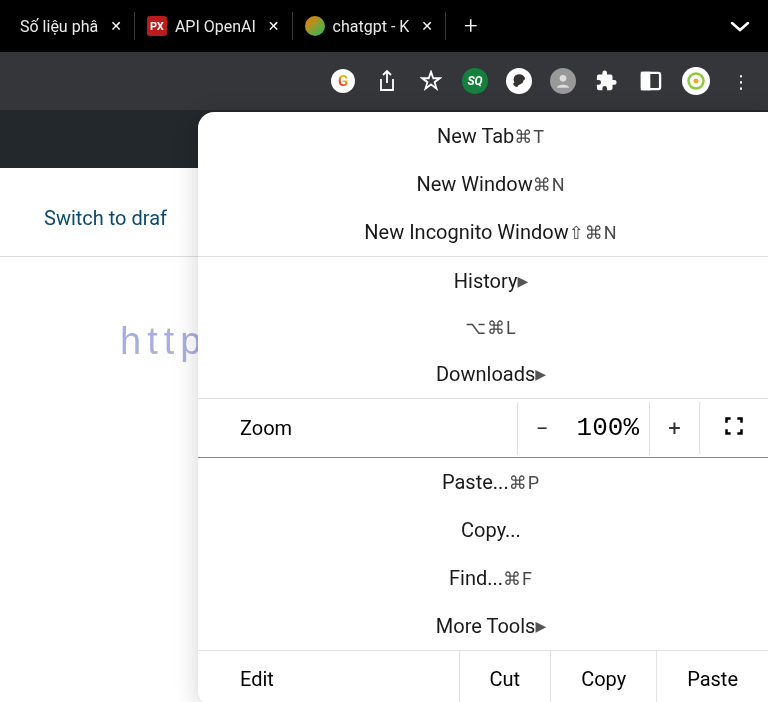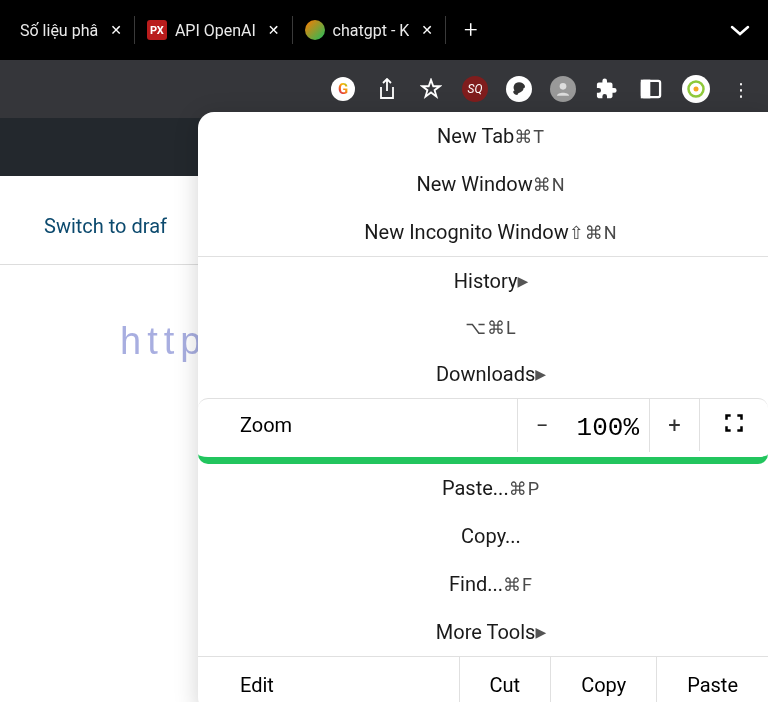--- a/index.html
+++ b/index.html
@@ -8,21 +8,21 @@
       width: 768px;
       height: 702px;
       background: #fff;
       overflow: hidden;
       position: relative;
     }
     .tab-strip {
       display: flex;
       align-items: center;
       background: #000;
-      height: 60px;
+      height: 52px;
       gap: 0;
       padding: 16px 8px;
     }
     .tab {
       display: flex;
       align-items: center;
       gap: 8px;
       color: #eaeaea;
       font-size: 16px;
       padding: 0 12px;
@@ -161,24 +161,23 @@
     .menu-sep {
       height: 1px;
       background: #e0e0e0;
     }
     .submenu-arrow {
       color: #555;
       font-size: 14px;
     }
     .zoom-row {
       display: flex;
-      align-items: flex-start;
+      align-items: center;
       border-top: 1px solid #e0e0e0;
-      border-bottom: 7px solid #22c55e;
-      border-radius: 10px;
+      border-bottom: 1px solid #22c55e;
     }
     .zoom-label {
       flex: 1;
       padding: 14px 0 14px 42px;
       font-size: 20px;
     }
     .zoom-btn {
       padding: 14px 18px;
       font-size: 22px;
       color: #333;
@@ -249,21 +248,21 @@
   <div class="icon">
     <svg width="20" height="22" viewBox="0 0 20 22" fill="none" stroke="#fff" stroke-width="1.8">
         <path d="M10 1 L10 13 M6 5 L10 1 L14 5 M4 9 L4 20 L16 20 L16 9"></path>
       </svg>
   </div>
   <div class="icon">
     <svg width="22" height="22" viewBox="0 0 24 24" fill="none" stroke="#fff" stroke-width="2">
         <path d="M12 2l2.5 7h7l-5.6 4.3 2.1 7-6-4.5-6 4.5 2.1-7L2.5 9h7z"></path>
       </svg>
   </div>
-  <div class="icon circle-icon" style="background:#7f1d1d;width:26px;height:26px;font-size:12px;font-weight:normal;font-style:italic;color:#fff">SQ</div>
+  <div class="icon circle-icon" style="background:#15803d;width:26px;height:26px;font-size:12px;font-weight:bold;font-style:italic;color:#fff">SQ</div>
   <div class="icon circle-icon" style="background:#fff;width:26px;height:26px">
     <svg width="18" height="18" viewBox="0 0 24 24">
         <path d="M12 3 C6 3 3 9 6 14 C3 14 4 20 10 20 C10 16 18 17 18 11 C22 11 20 3 12 3" fill="#333"></path>
       </svg>
   </div>
   <div class="icon circle-icon" style="background:#999;width:26px;height:26px">
     <svg width="16" height="16" viewBox="0 0 24 24" fill="#ddd">
         <circle cx="12" cy="8" r="5"></circle>
         <path d="M3 22 C3 16 21 16 21 22"></path>
       </svg>

